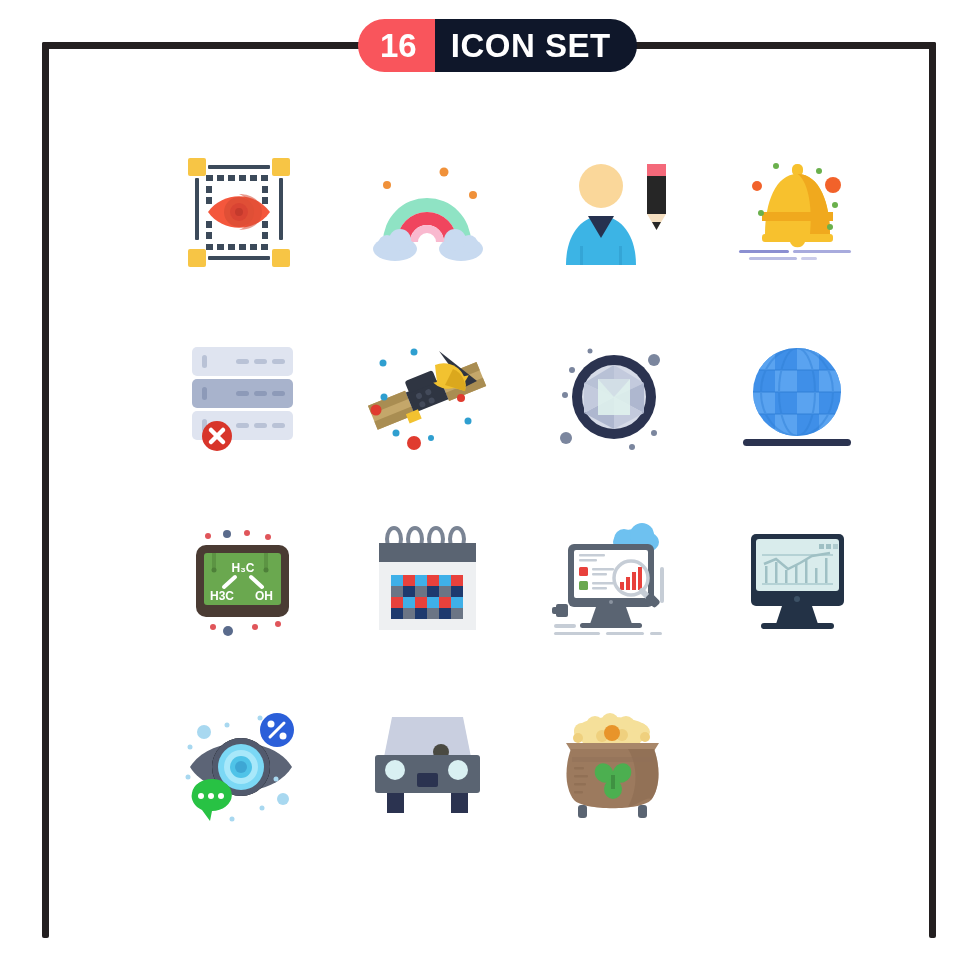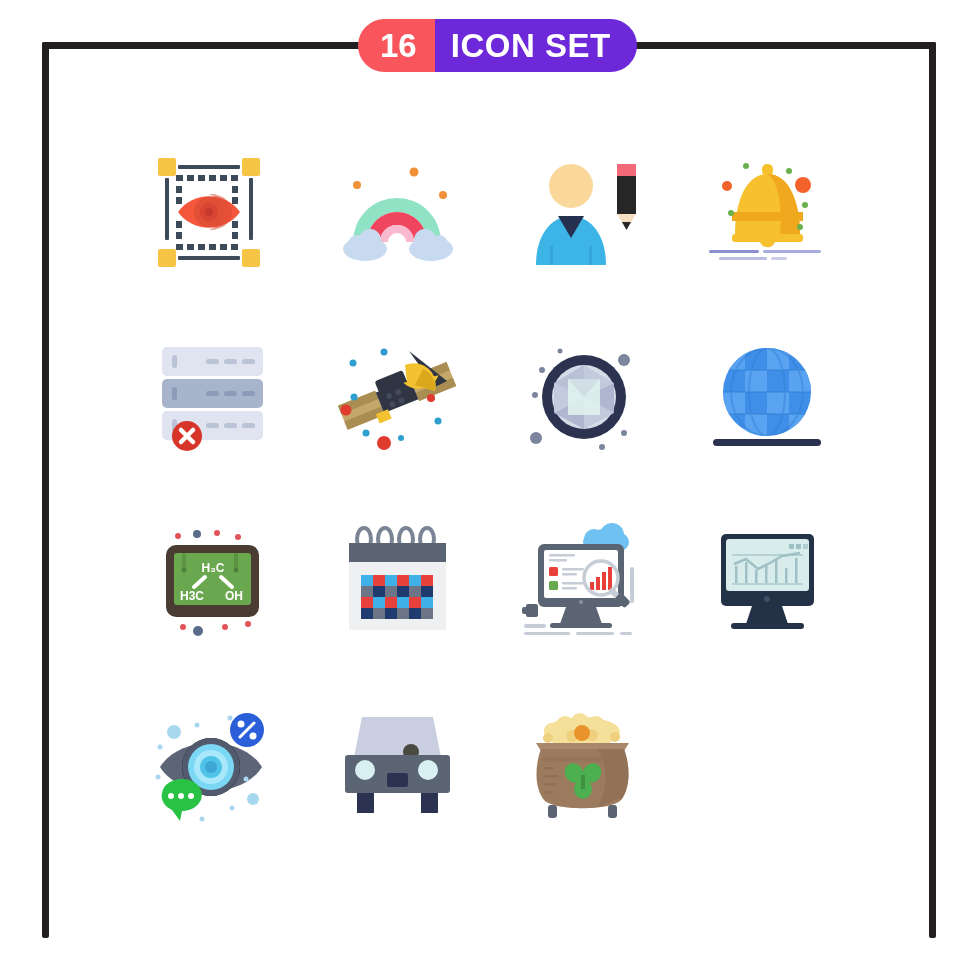--- a/index.html
+++ b/index.html
@@ -23,35 +23,35 @@
     border-radius: 27px; overflow: hidden;
     box-shadow: 0 0 0 0 transparent;
   }
   .badge-count {
     background: #f9555c; color: #ffffff;
     display: flex; align-items: center; justify-content: center;
     padding: 0 18px 0 22px;
     font-size: 33px; font-weight: bold; letter-spacing: 0px;
   }
   .badge-title {
-    background: #6d28d9; color: #ffffff;
+    background: #0f172a; color: #ffffff;
     display: flex; align-items: center; justify-content: center;
     padding: 0 26px 0 16px;
     font-size: 33px; font-weight: bold; letter-spacing: 0.5px;
   }
 
   
   .grid {
     position: absolute; left: 120px; top: 120px;
     width: 740px; height: 740px;
     display: grid;
     grid-template-columns: repeat(4, 185px);
     grid-template-rows: repeat(4, 185px);
   }
-  .cell { position: relative; display: flex; align-items: center; justify-content: center; }
+  .cell { position: relative; display: flex; align-items: center; justify-content: flex-end; }
   .ico { position: relative; width: 125px; height: 125px; }
 </style>
 </head>
 <body>
 
 <div class="stage">
 
   <div class="frame-top"></div>
   <div class="frame-left"></div>
   <div class="frame-right"></div>

